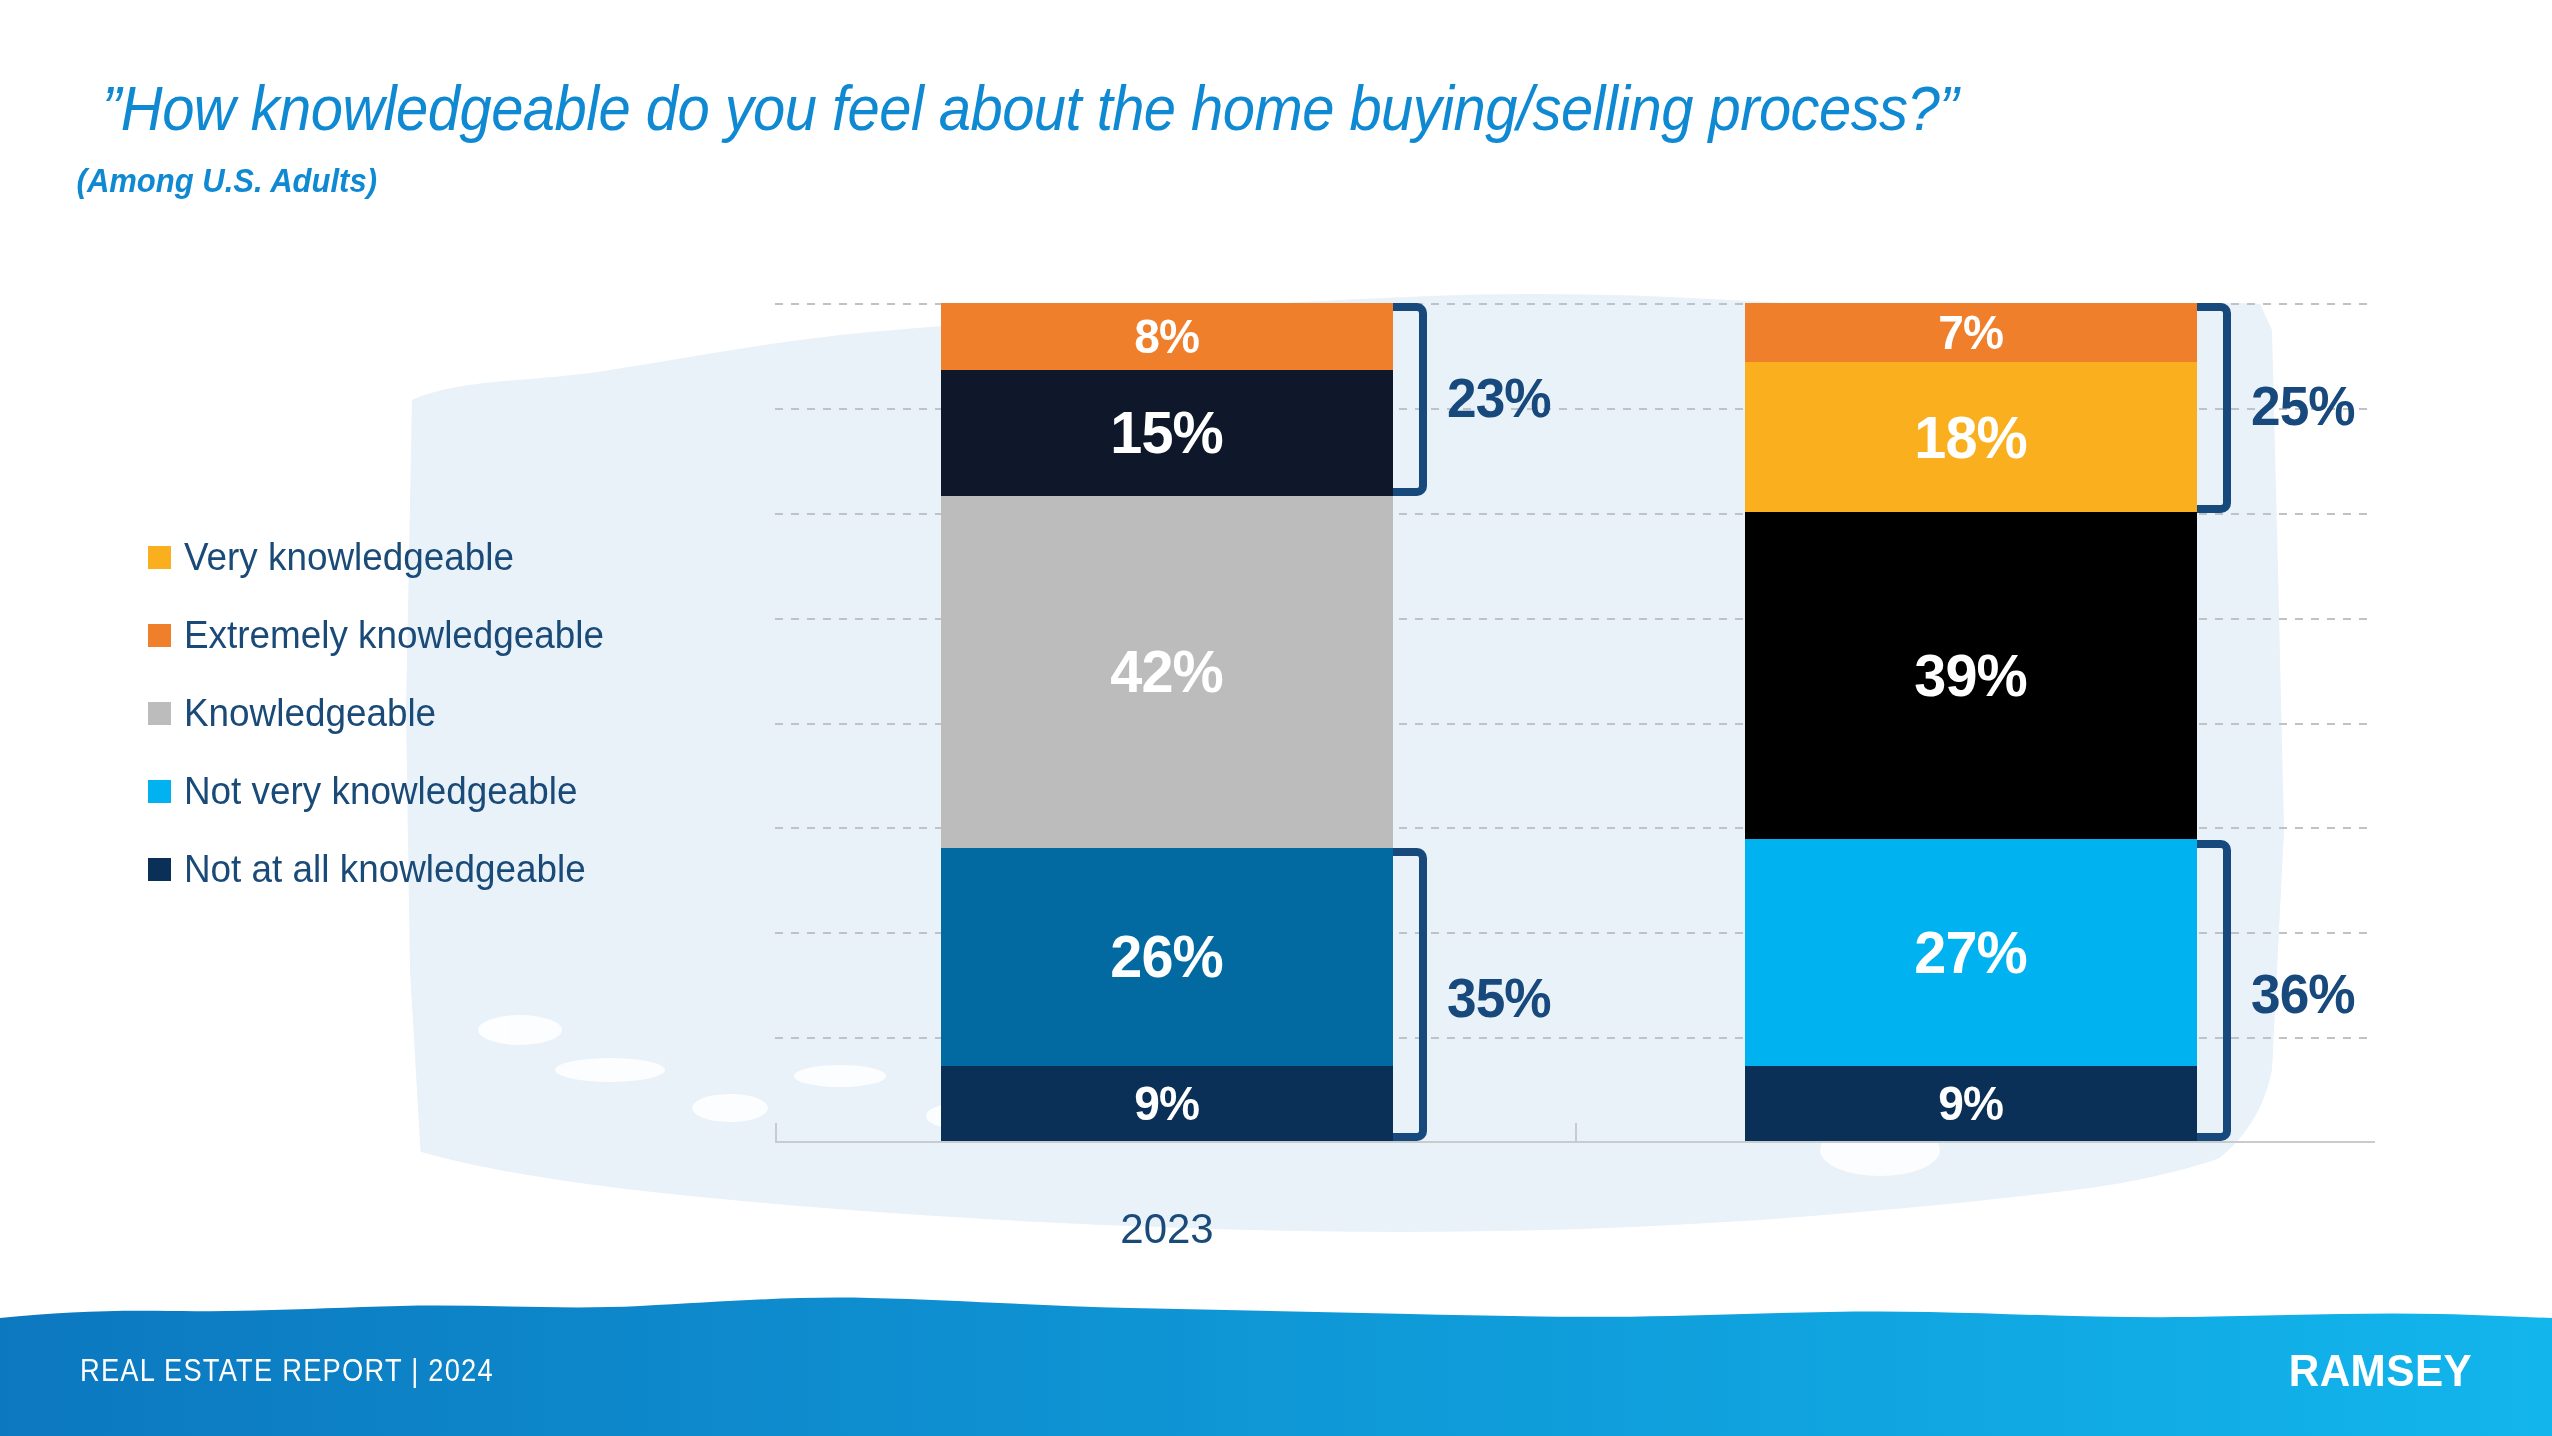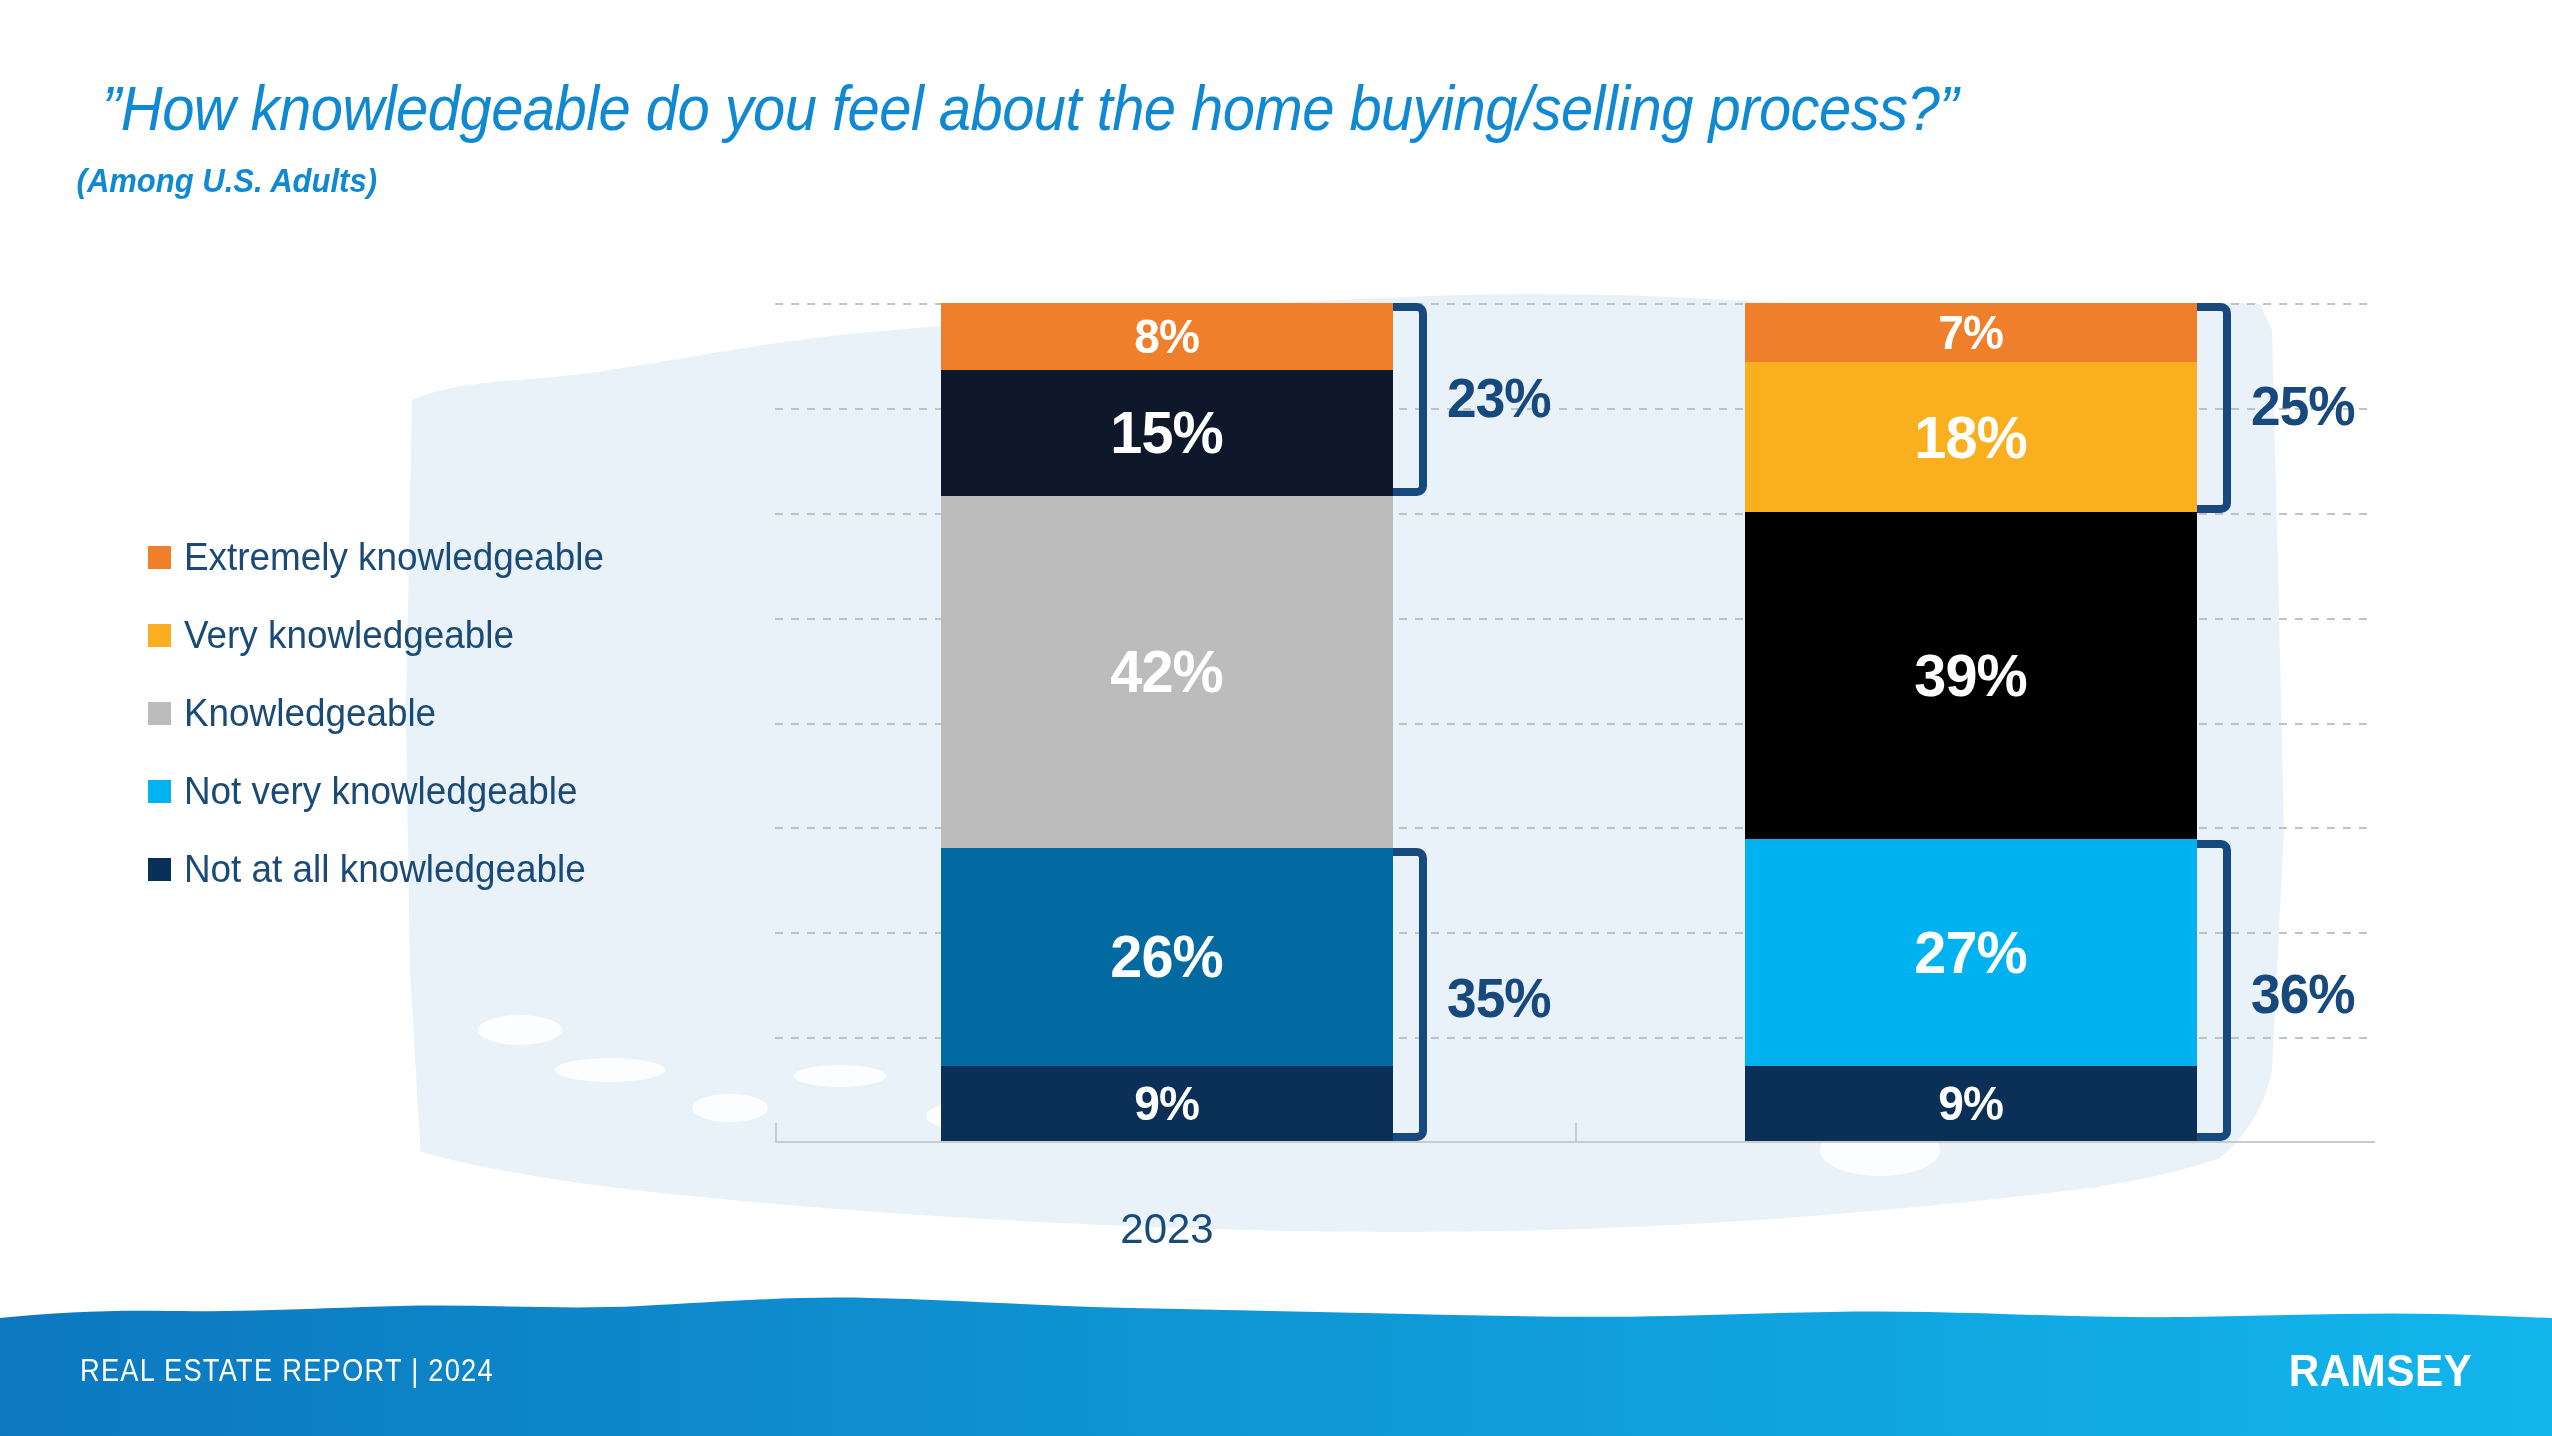--- a/index.html
+++ b/index.html
@@ -214,26 +214,26 @@
   </g>
 </svg>
 
 <div id="header">
   <h1 id="chart-title">”How knowledgeable do you feel about the home buying/selling process?”</h1>
   <div id="chart-subtitle">(Among U.S. Adults)</div>
 </div>
 
 <div id="legend">
   <div class="legend-item">
+    <span class="legend-swatch" style="background:#FAB01E"></span>
+    <span class="legend-label">Very knowledgeable</span>
+  </div>
+  <div class="legend-item">
     <span class="legend-swatch" style="background:#F07F2C"></span>
     <span class="legend-label">Extremely knowledgeable</span>
-  </div>
-  <div class="legend-item">
-    <span class="legend-swatch" style="background:#FAB01E"></span>
-    <span class="legend-label">Very knowledgeable</span>
   </div>
   <div class="legend-item">
     <span class="legend-swatch" style="background:#BCBCBC"></span>
     <span class="legend-label">Knowledgeable</span>
   </div>
   <div class="legend-item">
     <span class="legend-swatch" style="background:#00B2EF"></span>
     <span class="legend-label">Not very knowledgeable</span>
   </div>
   <div class="legend-item">

